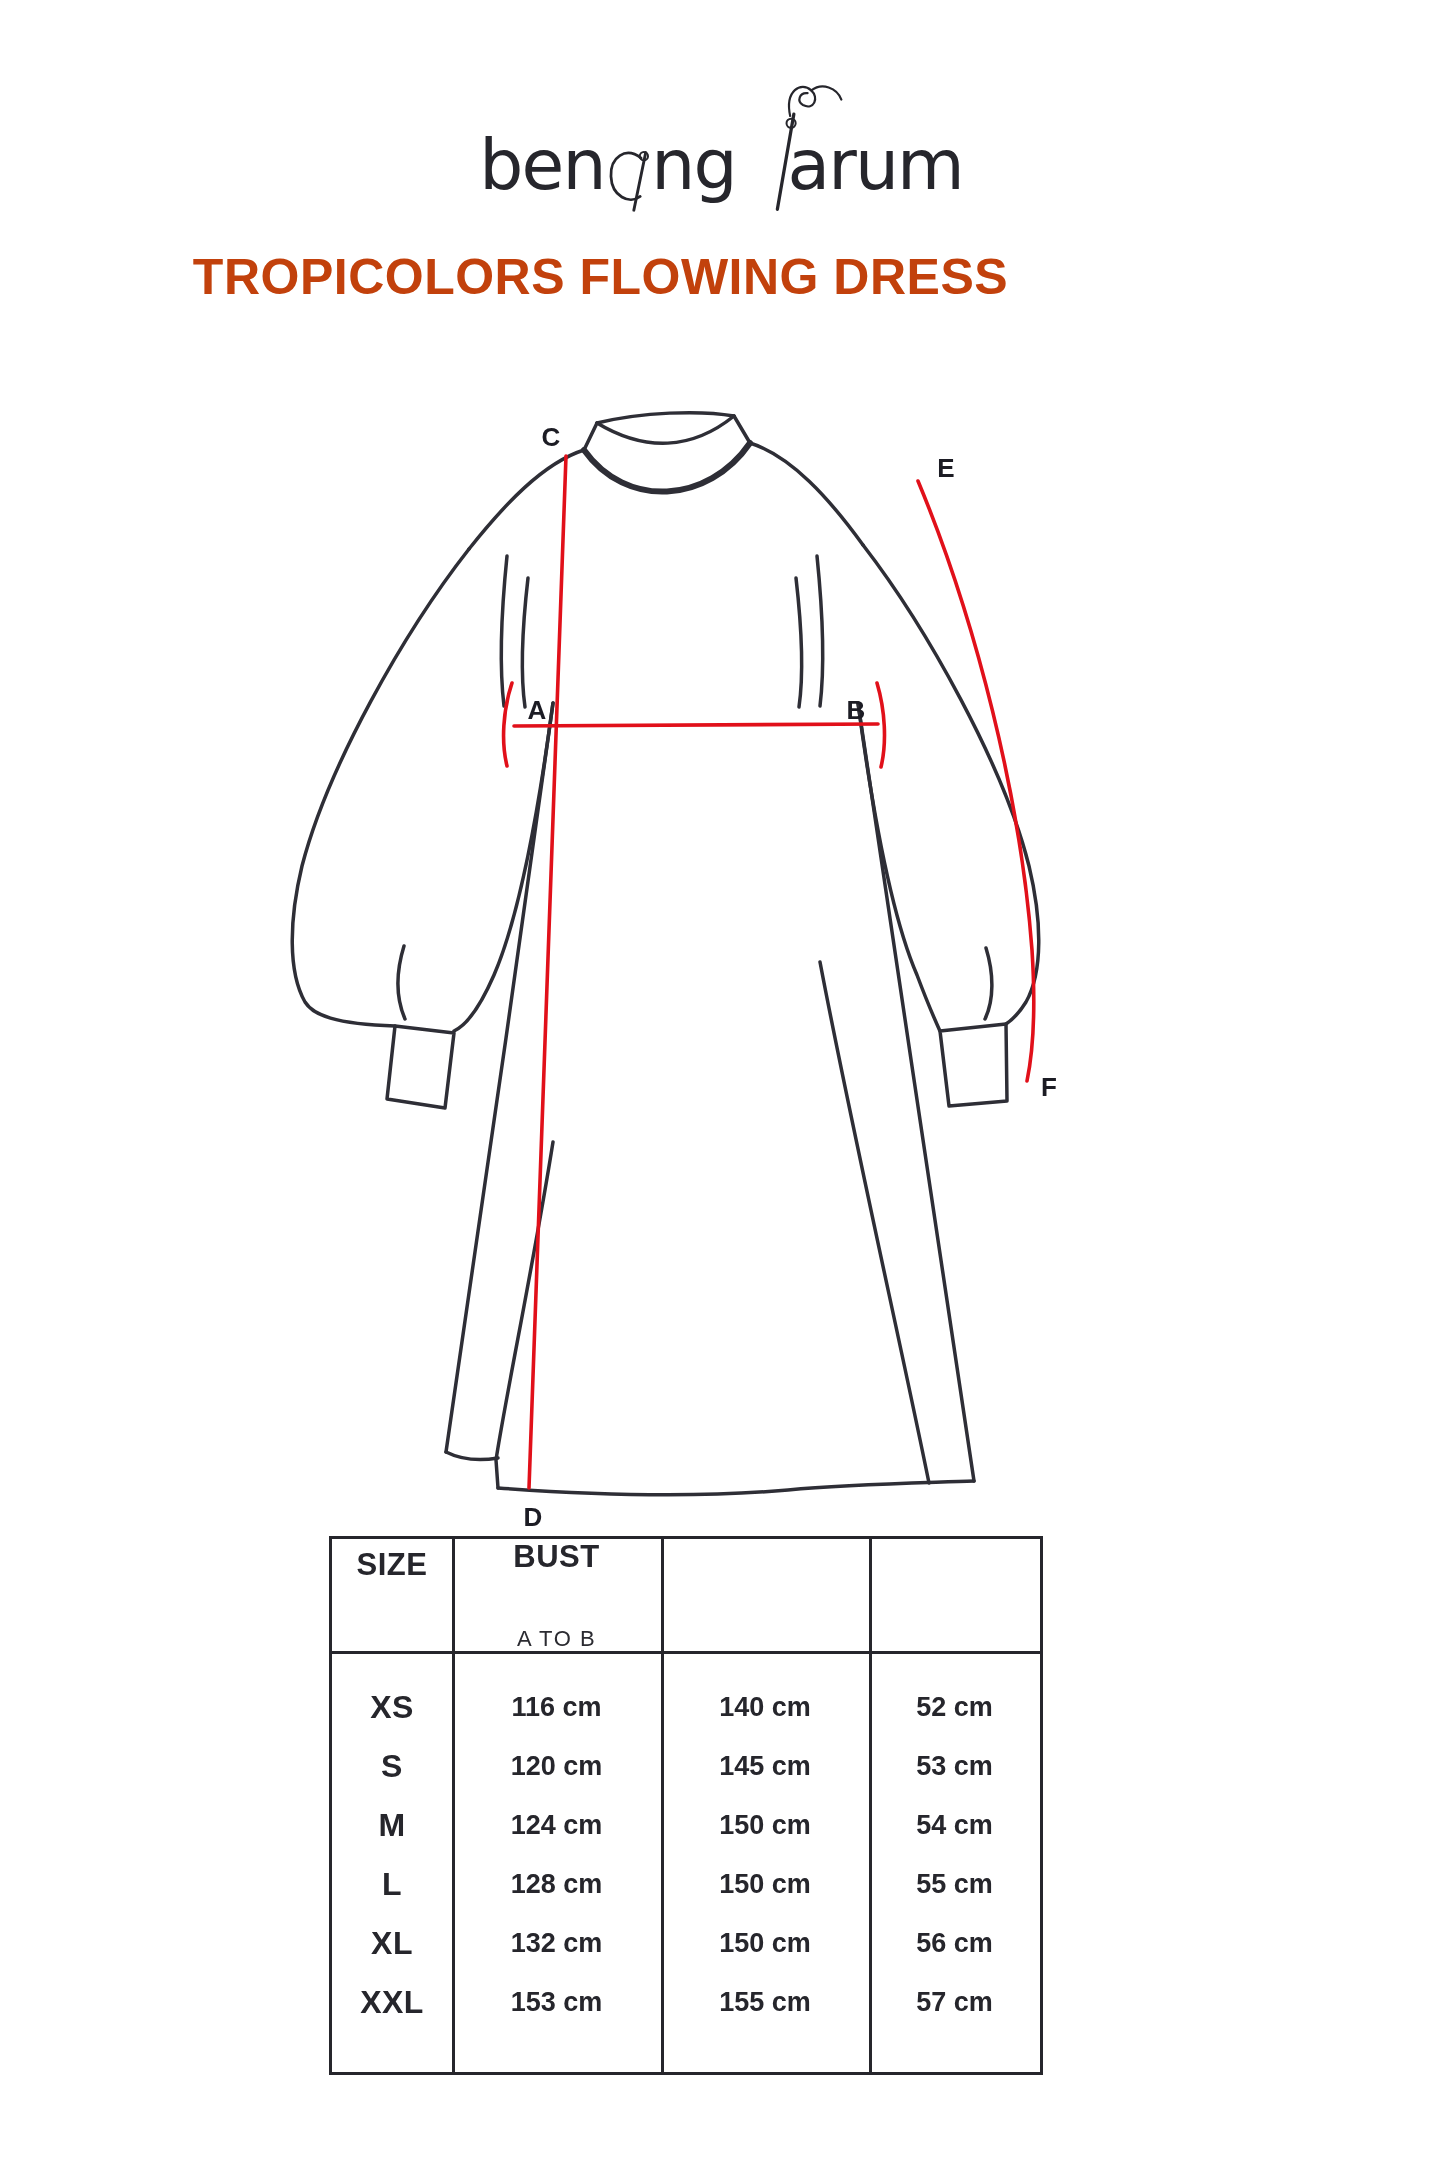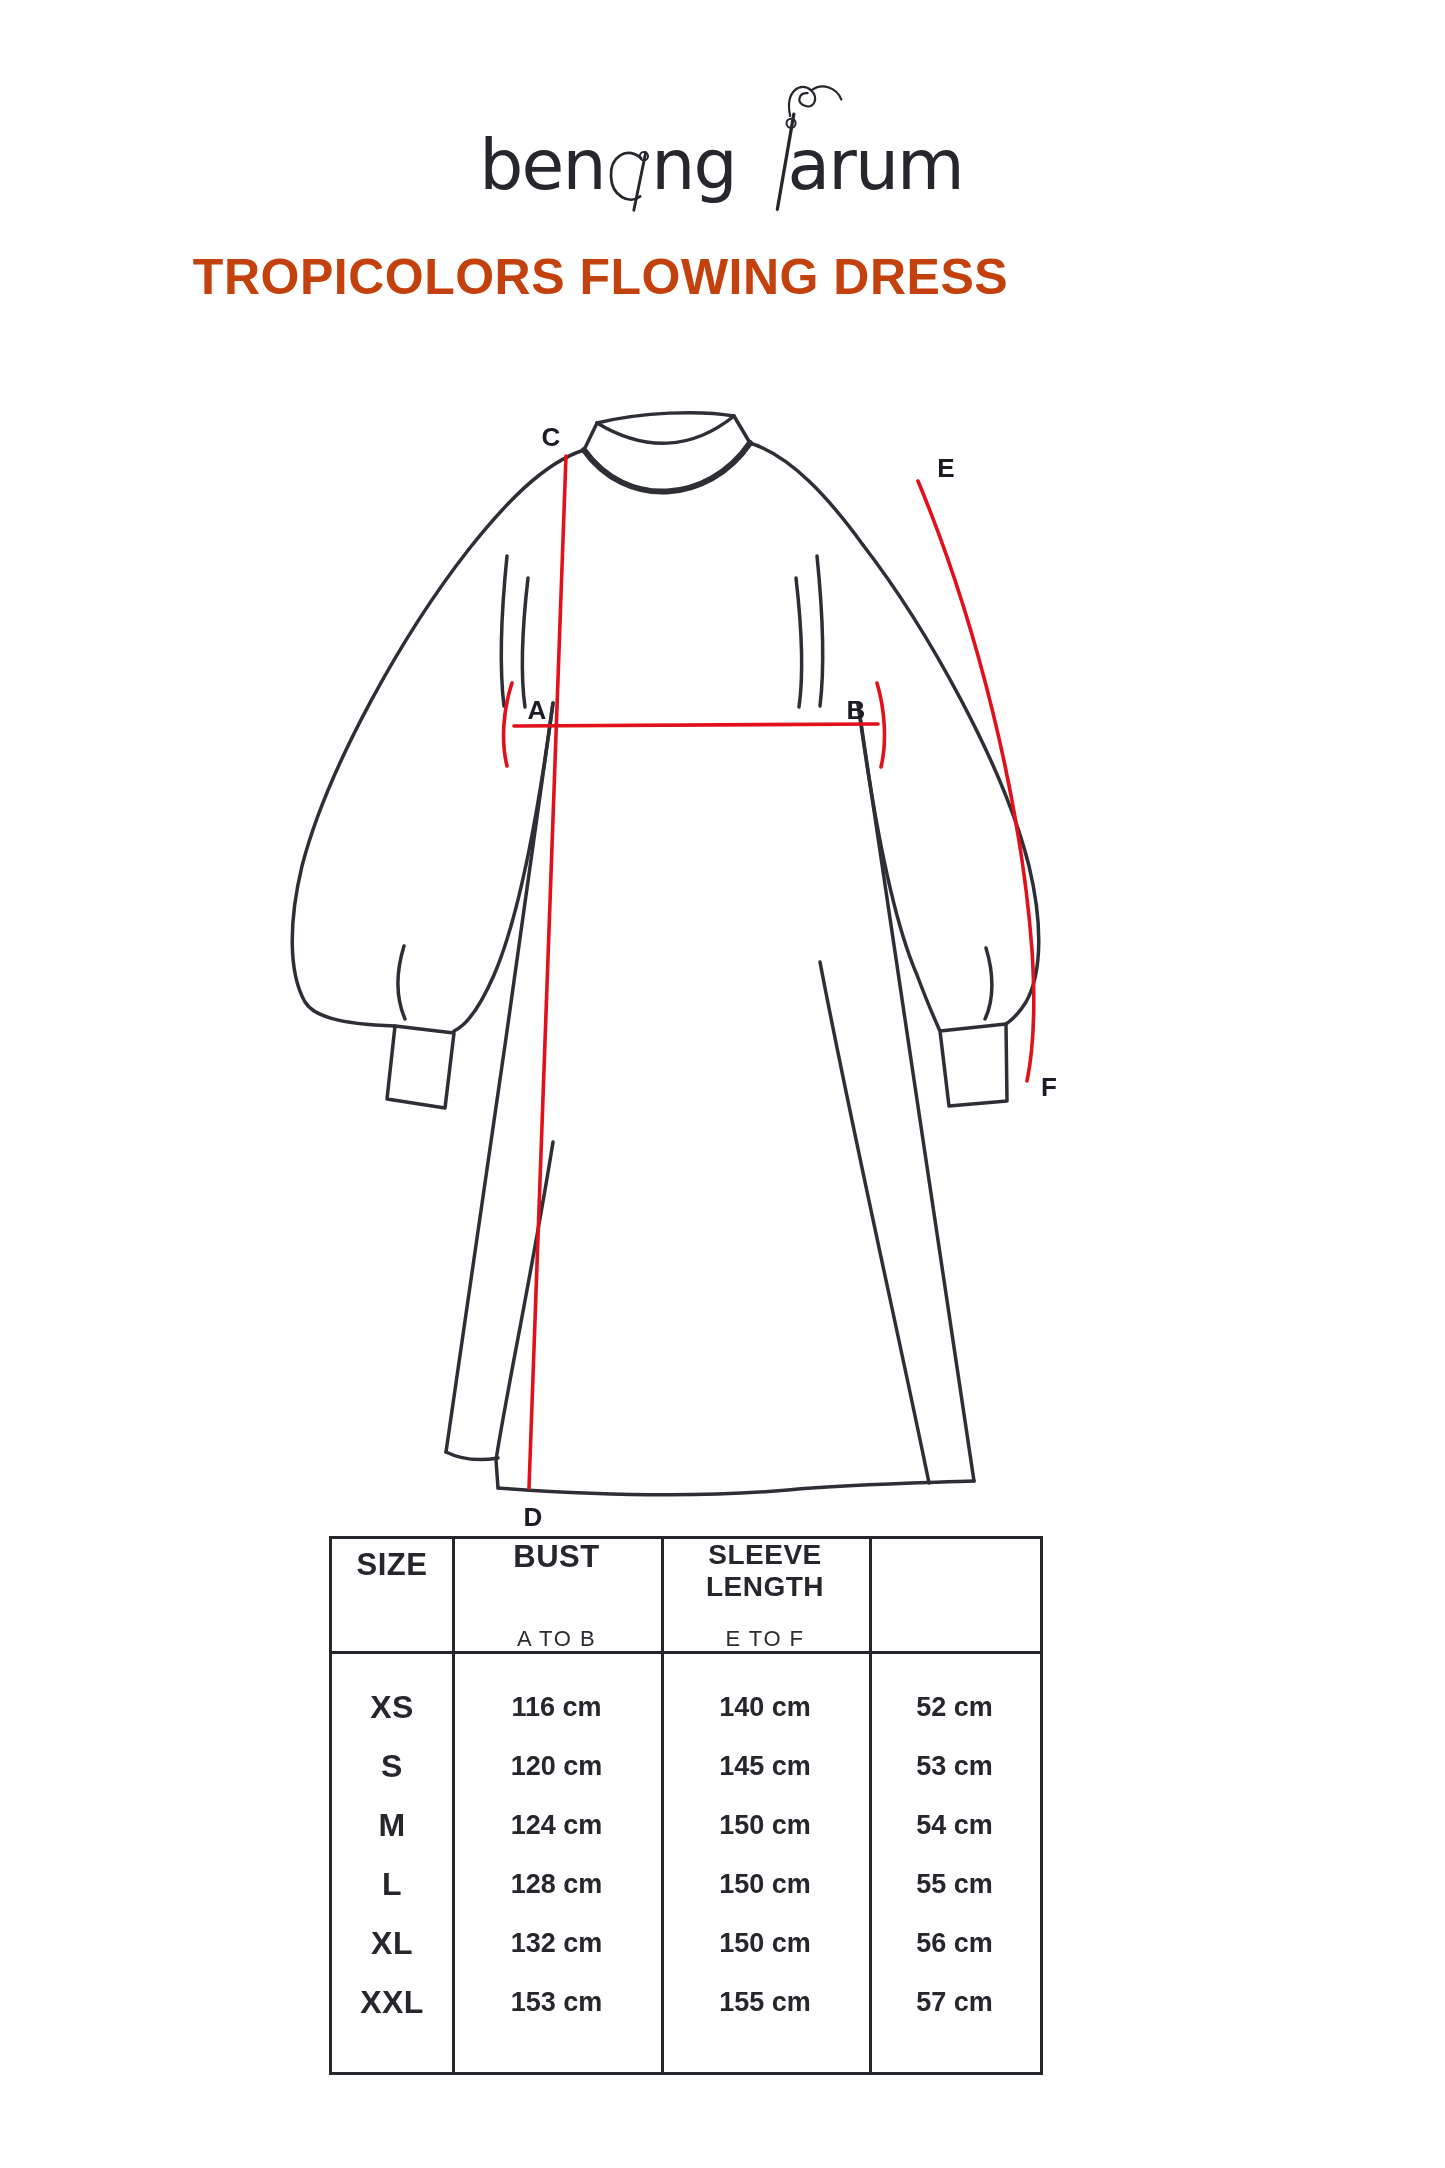--- a/index.html
+++ b/index.html
@@ -168,24 +168,20 @@
     <div class="hline"></div>
 
     <div class="thead">
       <div class="th size-col">
         <span class="th-main">SIZE</span>
       </div>
       <div class="th">
         <span class="th-main">BUST</span>
         <span class="th-sub">A TO B</span>
       </div>
-      <div class="th">
-        <span class="th-main small">SLEEVE LENGTH</span>
-        <span class="th-sub">E TO F</span>
-      </div>
     </div>
 
     <div class="tbody">
       <div class="td size">XS</div>
       <div class="td">116 cm</div>
       <div class="td">140 cm</div>
       <div class="td">52 cm</div>
 
       <div class="td size">S</div>
       <div class="td">120 cm</div>

